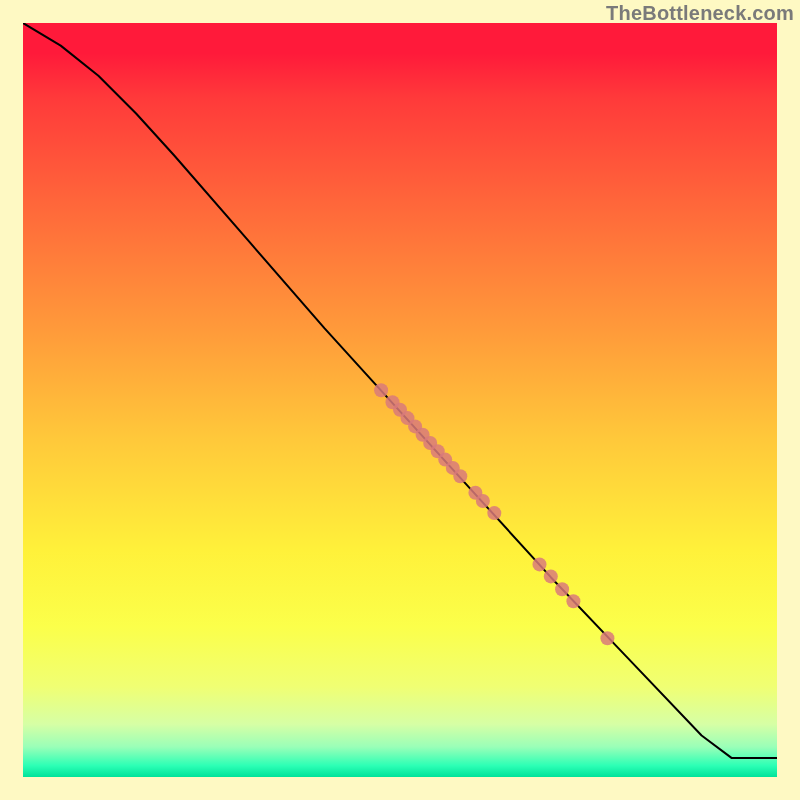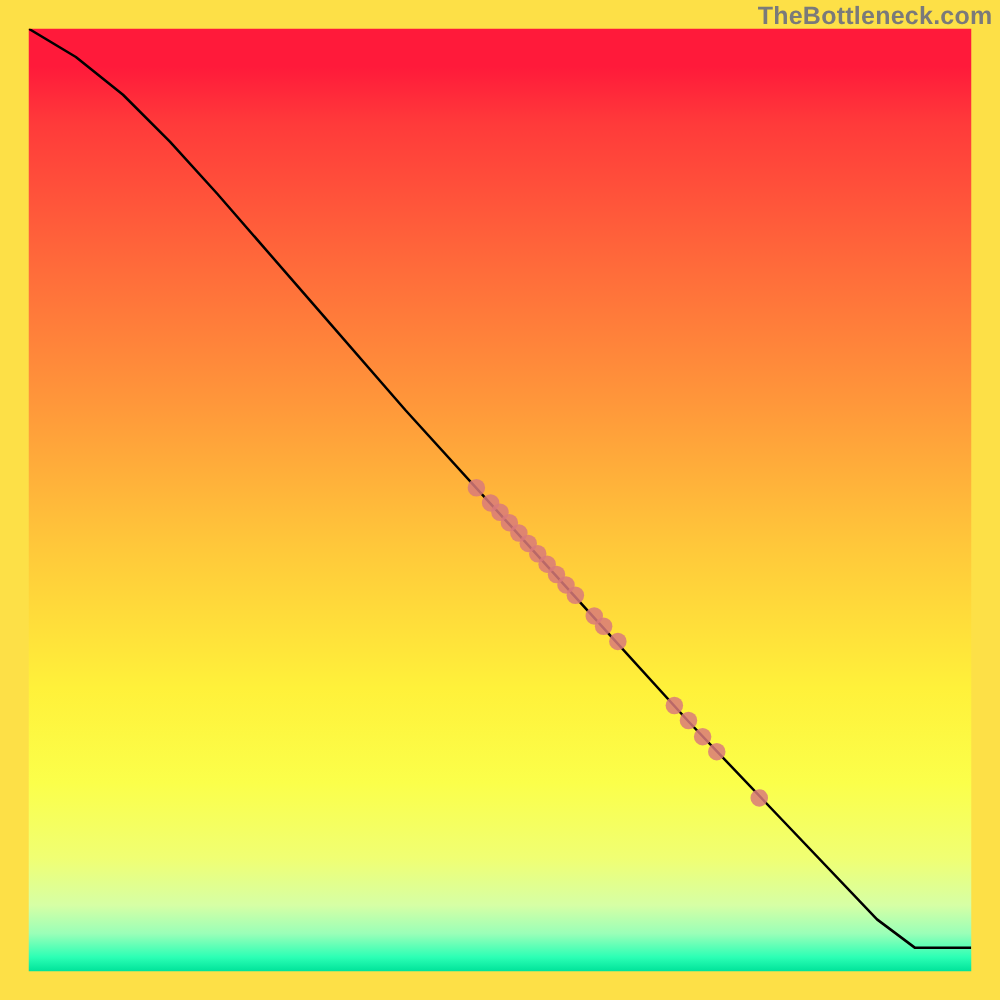--- a/index.html
+++ b/index.html
@@ -8,21 +8,21 @@
     width: 800px;
     height: 800px;
     background: #000;
     overflow: hidden;
     font-family: Arial, Helvetica, sans-serif;
   }
   .stage {
     position: relative;
     width: 800px;
     height: 800px;
-    background: #fde047;
+    background: #fef9c3;
   }
   .plot {
     position: absolute;
     left: 23px;
     top: 23px;
     width: 754px;
     height: 754px;
   }
   .gradient {
     position: absolute;

